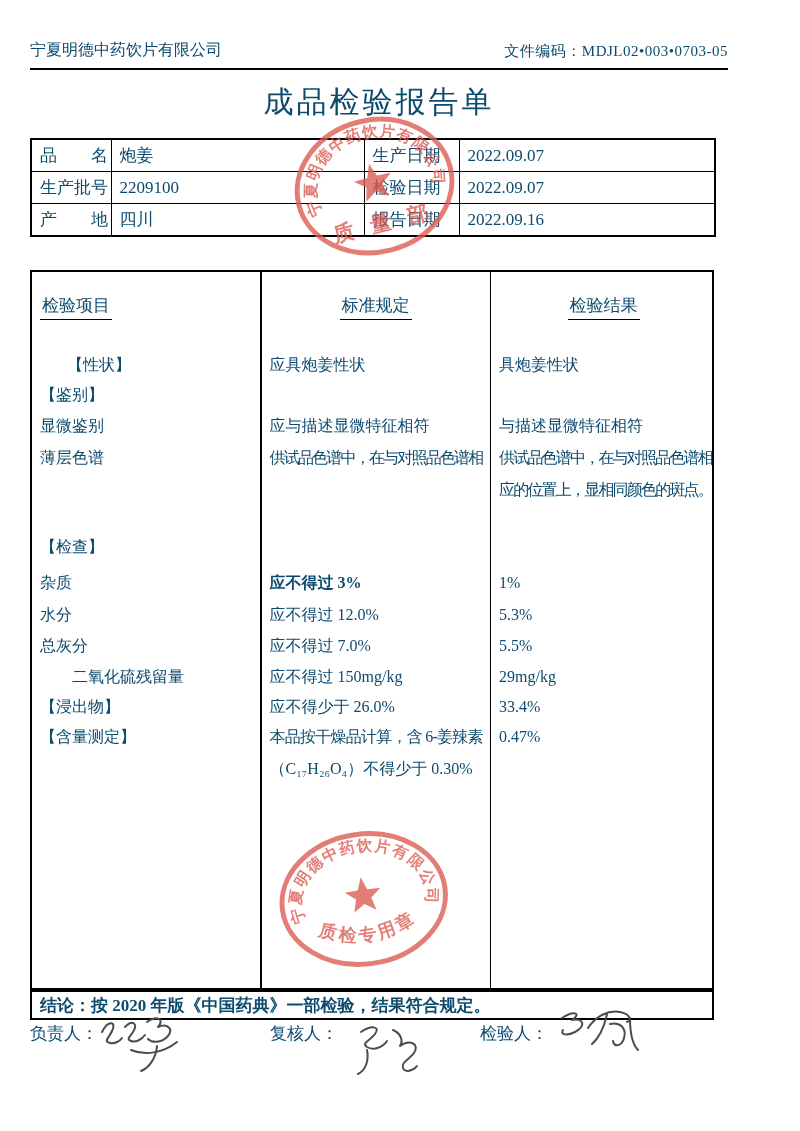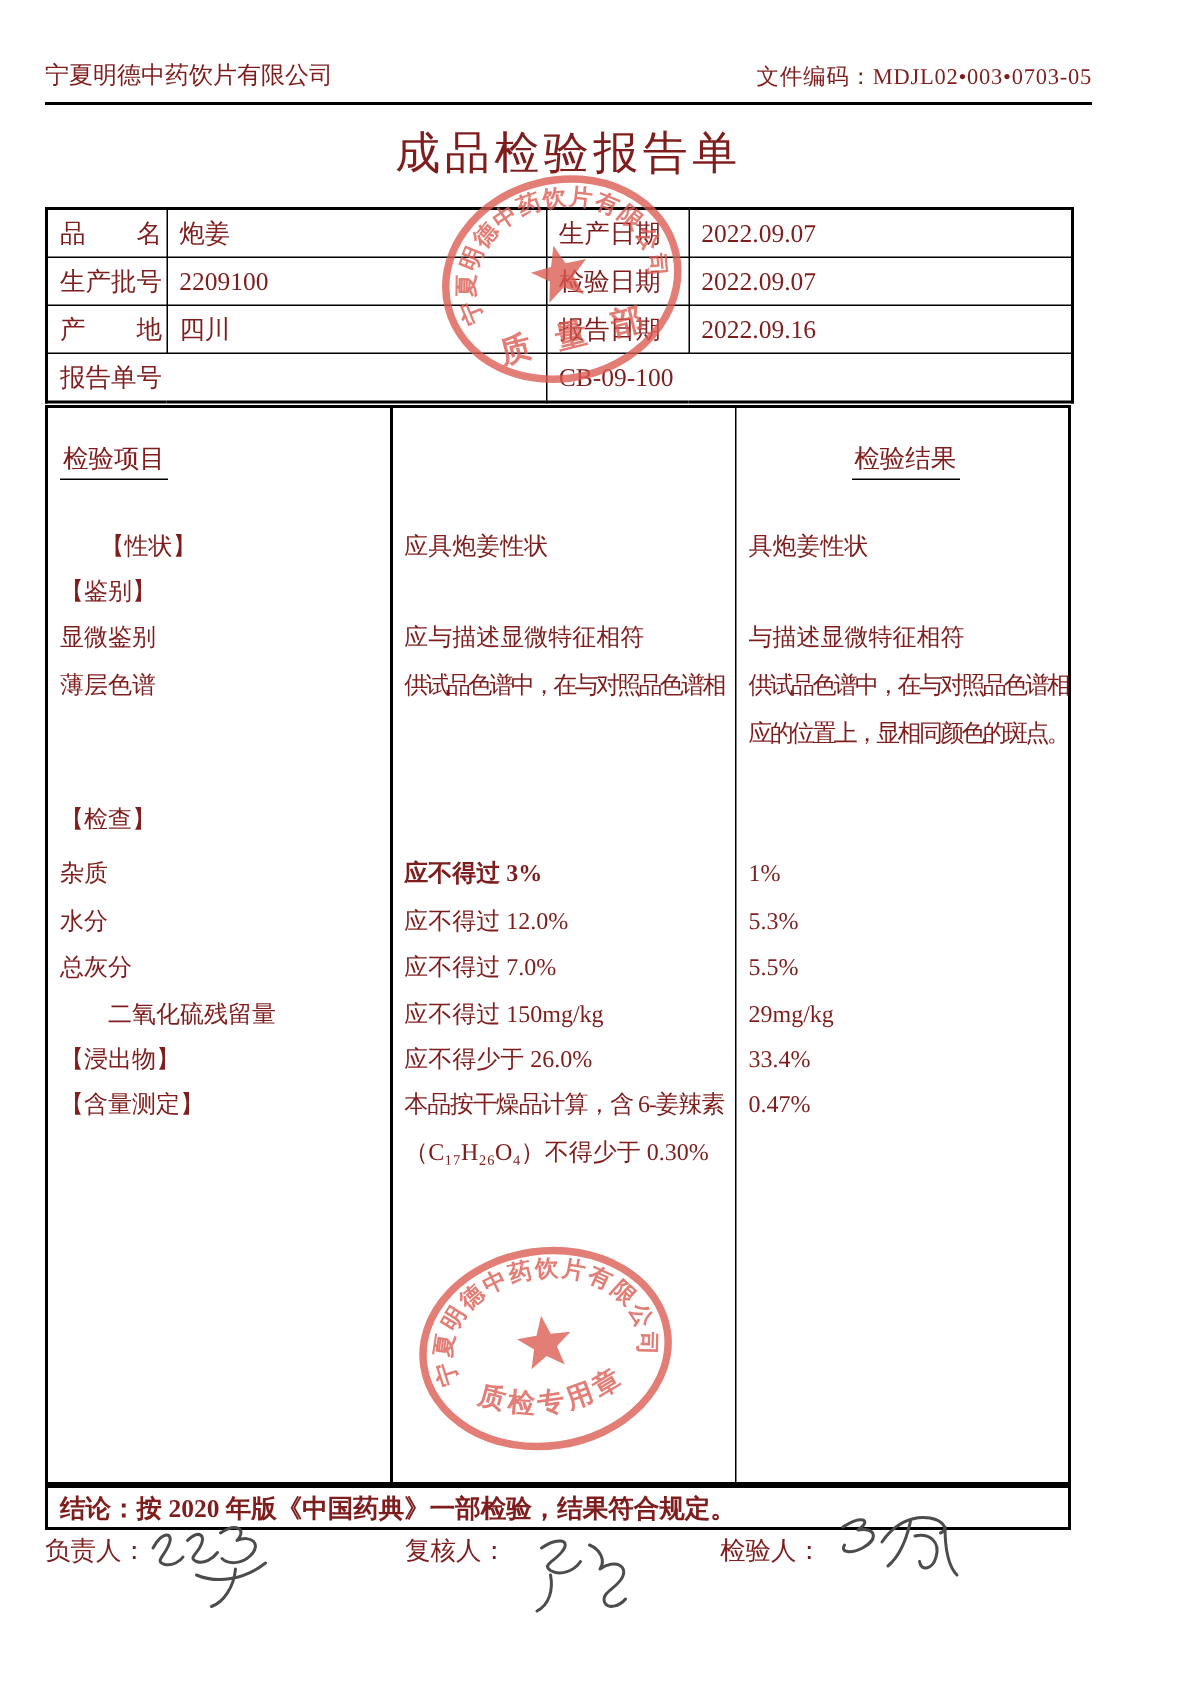--- a/index.html
+++ b/index.html
@@ -1,18 +1,18 @@
 <!DOCTYPE html>
 <html><head>
 <meta charset="utf-8">
 <style>
   html,body{margin:0;padding:0;background:#fff;}
   .page{
     position:relative;width:800px;height:1131px;background:#ffffff;
-    font-family:"Liberation Serif","DejaVu Serif",serif;color:#7f1d1d;overflow:hidden;
+    font-family:"Liberation Serif","DejaVu Serif",serif;color:#0c4a6e;overflow:hidden;
   }
   
   .hdr{
     position:absolute;left:30px;top:40px;width:698px;
     display:flex;justify-content:space-between;align-items:flex-end;
     border-bottom:2px solid #000;padding-bottom:7px;font-size:16px;
   }
   .hdr .code{font-size:15px;letter-spacing:.5px;}
   .title{
     position:absolute;left:30px;top:82px;width:698px;text-align:center;
@@ -84,24 +84,20 @@
       <td>2209100</td>
       <td>检验日期</td>
       <td>2022.09.07</td>
     </tr>
     <tr>
       <td>产　　地</td>
       <td>四川</td>
       <td>报告日期</td>
       <td>2022.09.16</td>
     </tr>
-    <tr>
-      <td colspan="2">报告单号</td>
-      <td colspan="2">CB-09-100</td>
-    </tr>
   </tbody>
     </table>
 
   <div class="main">
     <div class="vline" style="left:228px"></div>
     <div class="vline" style="left:457.5px"></div>
 
     <div class="col" style="left:0;width:228px">
       <div class="col-header left"><span>检验项目</span></div>
     <div class="tline" style="top: 67px; margin-left: 27px;">【性状】</div>
@@ -110,20 +106,21 @@
         <div class="tline" style="top: 160px;">薄层色谱</div>
         <div class="tline" style="top: 249px;">【检查】</div>
         <div class="tline" style="top: 285px;">杂质</div>
         <div class="tline" style="top: 317px;">水分</div>
         <div class="tline" style="top: 348px;">总灰分</div>
         <div class="tline" style="top: 379px; margin-left: 32px;">二氧化硫残留量</div>
         <div class="tline" style="top: 409px;">【浸出物】</div>
         <div class="tline" style="top: 439px;">【含量测定】</div>
       </div>
     <div class="col" style="left:229.5px;width:228px">
+      <div class="col-header"><span>标准规定</span></div>
     <div class="tline" style="top: 67px;">应具炮姜性状</div>
         <div class="tline" style="top: 128px;">应与描述显微特征相符</div>
         <div class="tline" style="top: 160px; letter-spacing: -1.8px;">供试品色谱中，在与对照品色谱相</div>
         <div class="tline" style="top: 285px; font-weight: bold;">应不得过 3%</div>
         <div class="tline" style="top: 317px;">应不得过 12.0%</div>
         <div class="tline" style="top: 348px;">应不得过 7.0%</div>
         <div class="tline" style="top: 379px;">应不得过 150mg/kg</div>
         <div class="tline" style="top: 409px;">应不得少于 26.0%</div>
         <div class="tline" style="top: 439px; letter-spacing: -0.75px;">本品按干燥品计算，含 6-姜辣素</div>
         <div class="tline" style="top: 471px;">（C₁₇H₂₆O₄）不得少于 0.30%</div>

